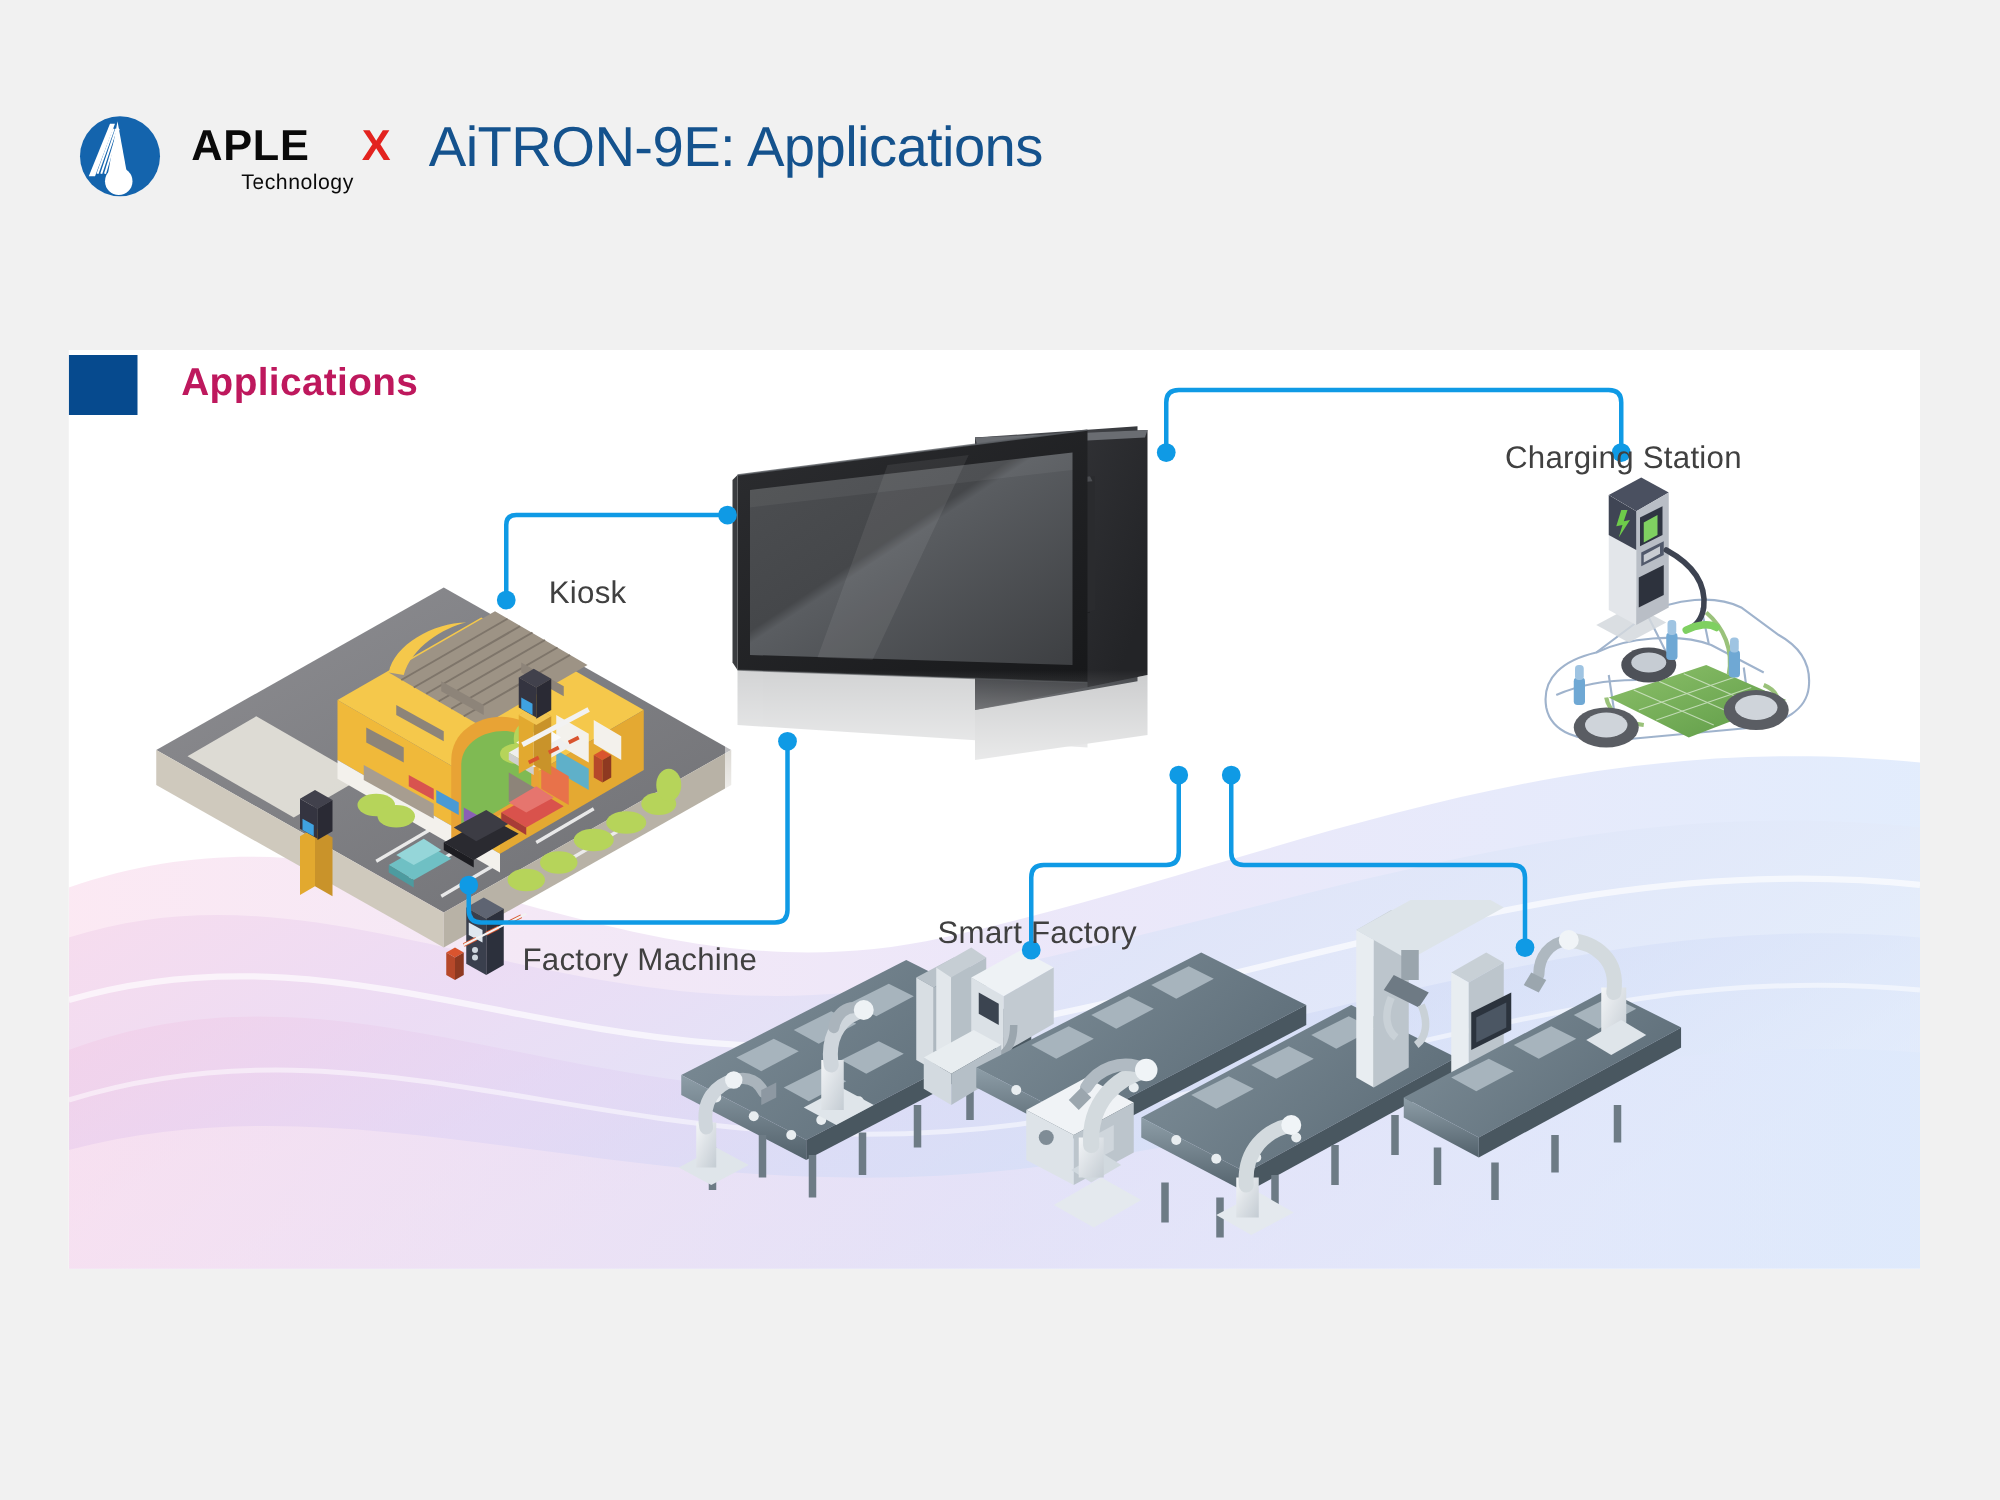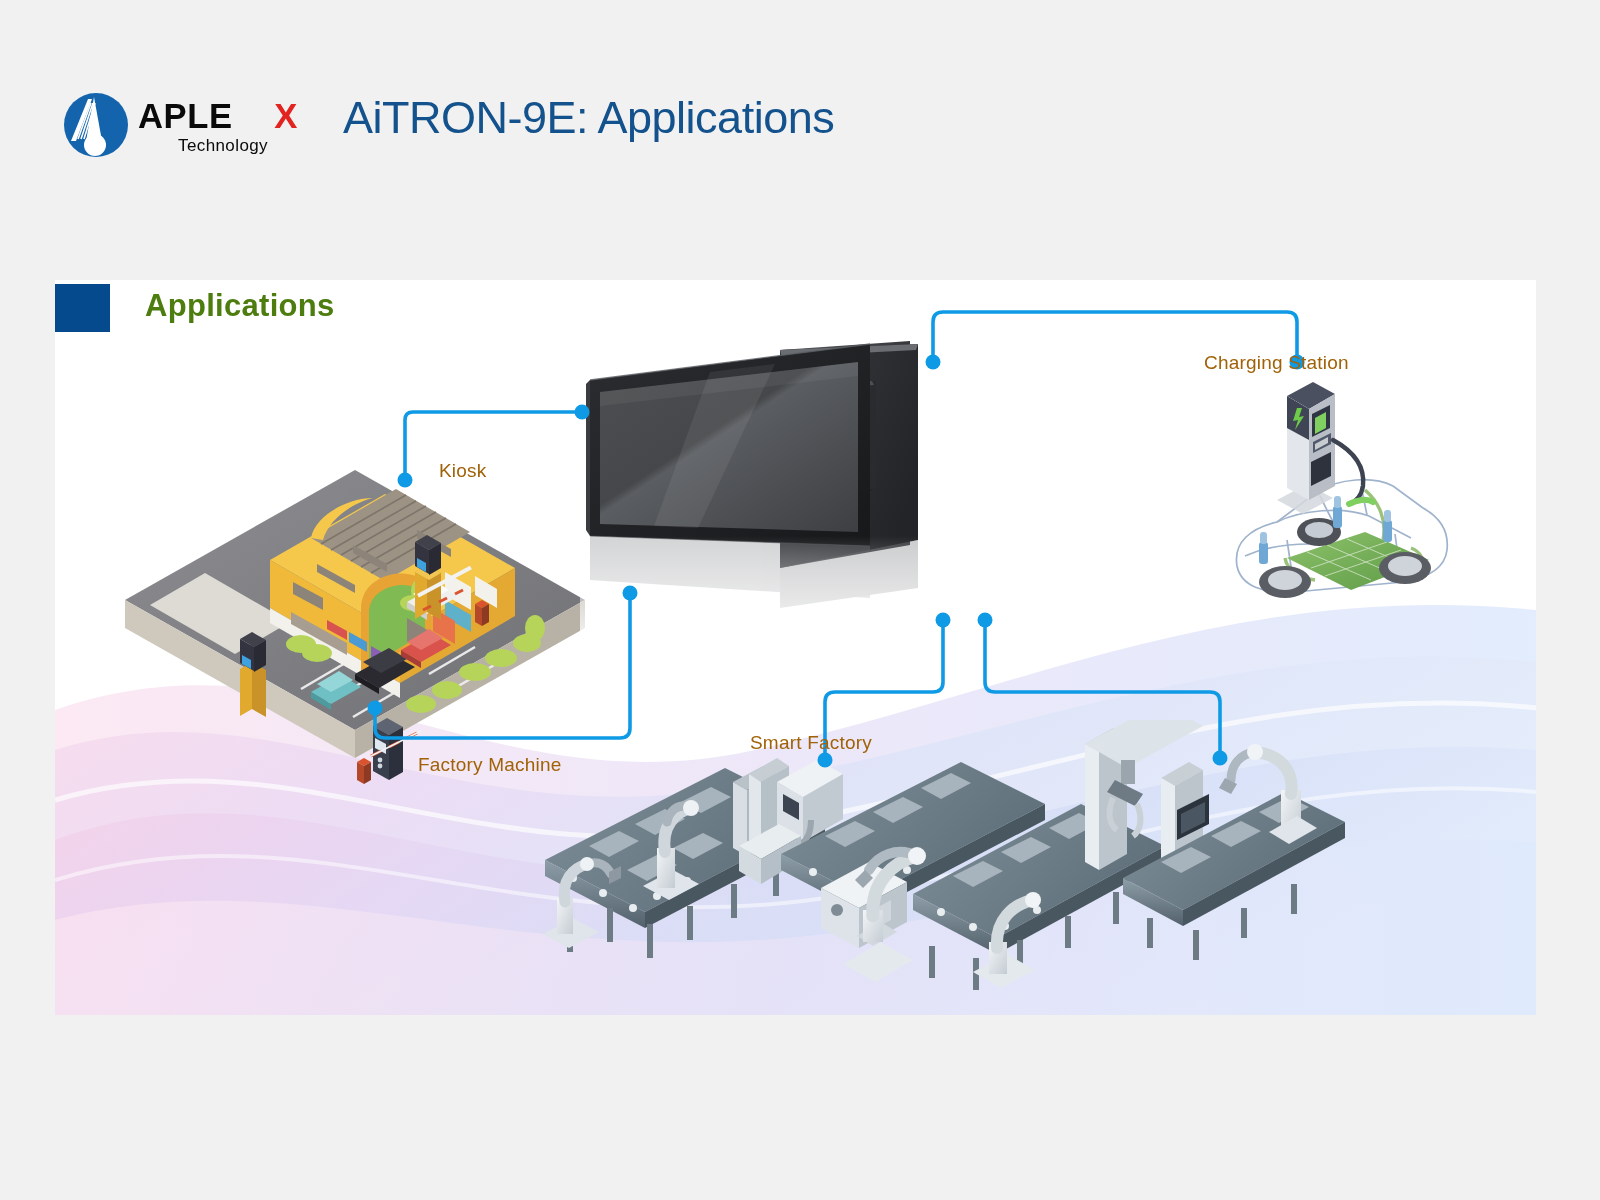--- a/index.html
+++ b/index.html
@@ -12,21 +12,21 @@
   }
 
   
   .header {
     position: absolute; left: 0; top: 0;
     width: 1600px; height: 240px;
   }
   .logo-wrap {
     position: absolute; left: 62px; top: 84px;
     width: 236px; height: 82px;
-    display: flex; align-items: center; gap: 8px;
+    display: flex; align-items: center; gap: 23px;
   }
   .logo-mark { width: 68px; height: 72px; flex: 0 0 68px; }
   .logo-text { display: flex; flex-direction: column; justify-content: center; height: 72px; padding-top: 4px; }
   .logo-aplex { height: 38px; }
   .logo-tech { height: 22px; margin-top: -2px; }
 
   .page-title {
     position: absolute; left: 343px; top: 92px;
     font-size: 45px; font-weight: normal;
     color: #14528d; letter-spacing: -0.5px;
@@ -44,31 +44,31 @@
   .waves { position: absolute; left: 0; top: 0; width: 100%; height: 100%; }
 
   .section-marker {
     position: absolute; left: 0px; top: 4px;
     width: 55px; height: 48px;
     background: #064a8e;
   }
   .section-title {
     position: absolute; left: 90px; top: 8px;
     font-size: 31px; font-weight: bold;
-    color: #4d7c0f; letter-spacing: 0.3px;
+    color: #be185d; letter-spacing: 0.3px;
   }
 
   
   .connectors { position: absolute; left: 0; top: 0; width: 1481px; height: 735px; }
 
   
   .lbl {
     position: absolute;
-    font-size: 19px;
-    color: #a16207;
+    font-size: 25px;
+    color: #404040;
     white-space: nowrap;
     letter-spacing: 0.2px;
   }
   .lbl-kiosk          { left: 384px; top: 180px; }
   .lbl-parking        { left: 363px; top: 474px; }
   .lbl-factory        { left: 695px; top: 452px; }
   .lbl-charging       { left: 1149px; top: 72px; }
 
   
   .art { position: absolute; }

